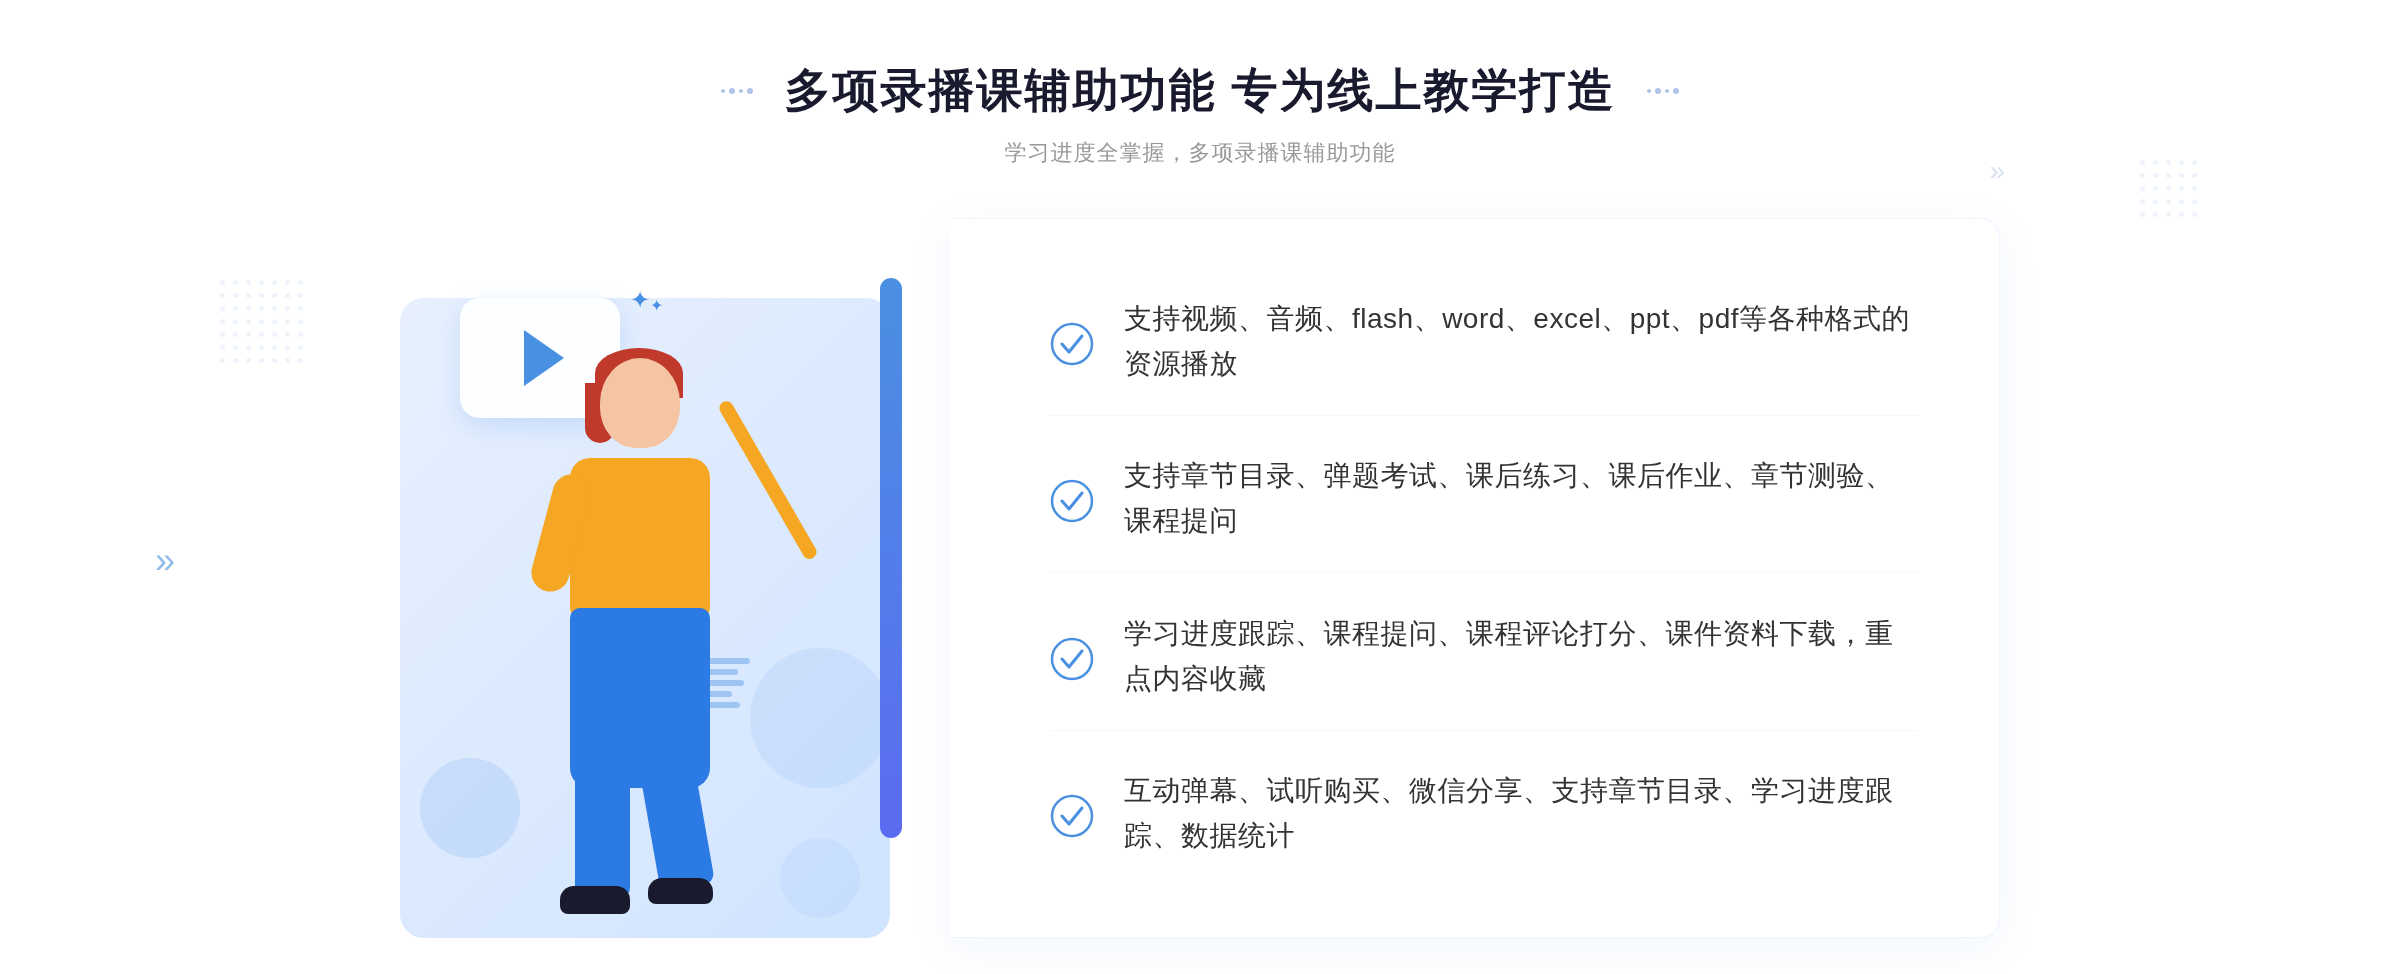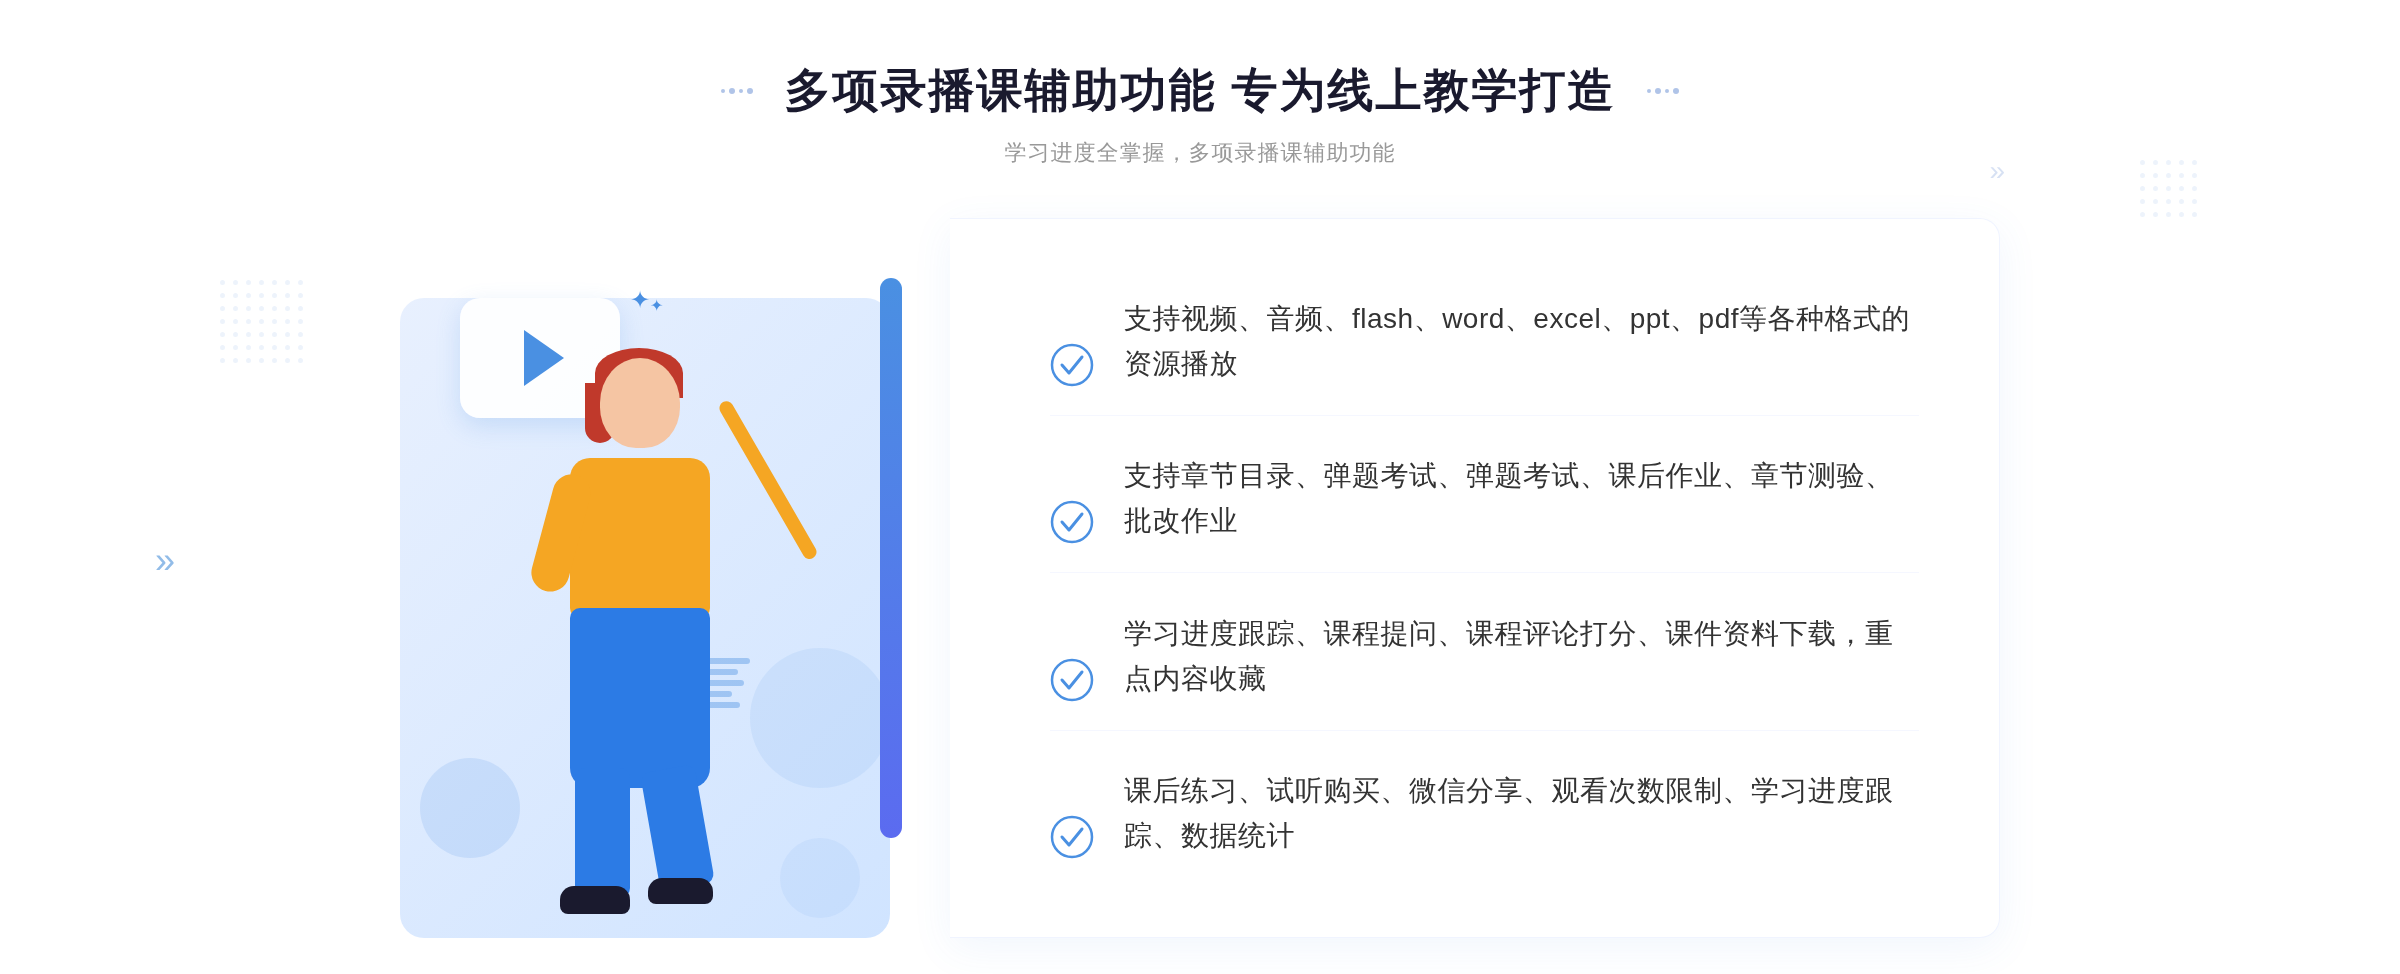--- a/index.html
+++ b/index.html
@@ -387,21 +387,21 @@
       flex-direction: column;
       justify-content: space-between;
       box-shadow: 0 10px 40px rgba(74,144,226,0.08);
       margin-left: -10px;
       border: 1px solid #f0f4ff;
       border-left: none;
     }
 
     .feature-item {
       display: flex;
-      align-items: flex-end;
+      align-items: center;
       gap: 30px;
       padding: 28px 0;
       border-bottom: 1px solid #f5f7ff;
     }
 
     .feature-item:last-child {
       border-bottom: none;
     }
 
     .check-icon {
@@ -640,39 +640,39 @@
         <p class="feature-text">支持视频、音频、flash、word、excel、ppt、pdf等各种格式的资源播放</p>
       </div>
 
       <div class="feature-item">
         <div class="check-icon">
           <svg viewBox="0 0 44 44" fill="none" xmlns="http://www.w3.org/2000/svg">
             <circle cx="22" cy="22" r="20" stroke="#4a90e2" stroke-width="2.5"></circle>
             <polyline points="12,22 19,30 32,14" stroke="#4a90e2" stroke-width="3" stroke-linecap="round" stroke-linejoin="round"></polyline>
           </svg>
         </div>
-        <p class="feature-text">支持章节目录、弹题考试、弹题考试、课后作业、章节测验、批改作业</p>
+        <p class="feature-text">支持章节目录、弹题考试、课后练习、课后作业、章节测验、课程提问</p>
       </div>
 
       <div class="feature-item">
         <div class="check-icon">
           <svg viewBox="0 0 44 44" fill="none" xmlns="http://www.w3.org/2000/svg">
             <circle cx="22" cy="22" r="20" stroke="#4a90e2" stroke-width="2.5"></circle>
             <polyline points="12,22 19,30 32,14" stroke="#4a90e2" stroke-width="3" stroke-linecap="round" stroke-linejoin="round"></polyline>
           </svg>
         </div>
         <p class="feature-text">学习进度跟踪、课程提问、课程评论打分、课件资料下载，重点内容收藏</p>
       </div>
 
       <div class="feature-item">
         <div class="check-icon">
           <svg viewBox="0 0 44 44" fill="none" xmlns="http://www.w3.org/2000/svg">
             <circle cx="22" cy="22" r="20" stroke="#4a90e2" stroke-width="2.5"></circle>
             <polyline points="12,22 19,30 32,14" stroke="#4a90e2" stroke-width="3" stroke-linecap="round" stroke-linejoin="round"></polyline>
           </svg>
         </div>
-        <p class="feature-text">课后练习、试听购买、微信分享、观看次数限制、学习进度跟踪、数据统计</p>
+        <p class="feature-text">互动弹幕、试听购买、微信分享、支持章节目录、学习进度跟踪、数据统计</p>
       </div>
 
     </div>
   </div>
 
 </div>
 
 </body></html>

